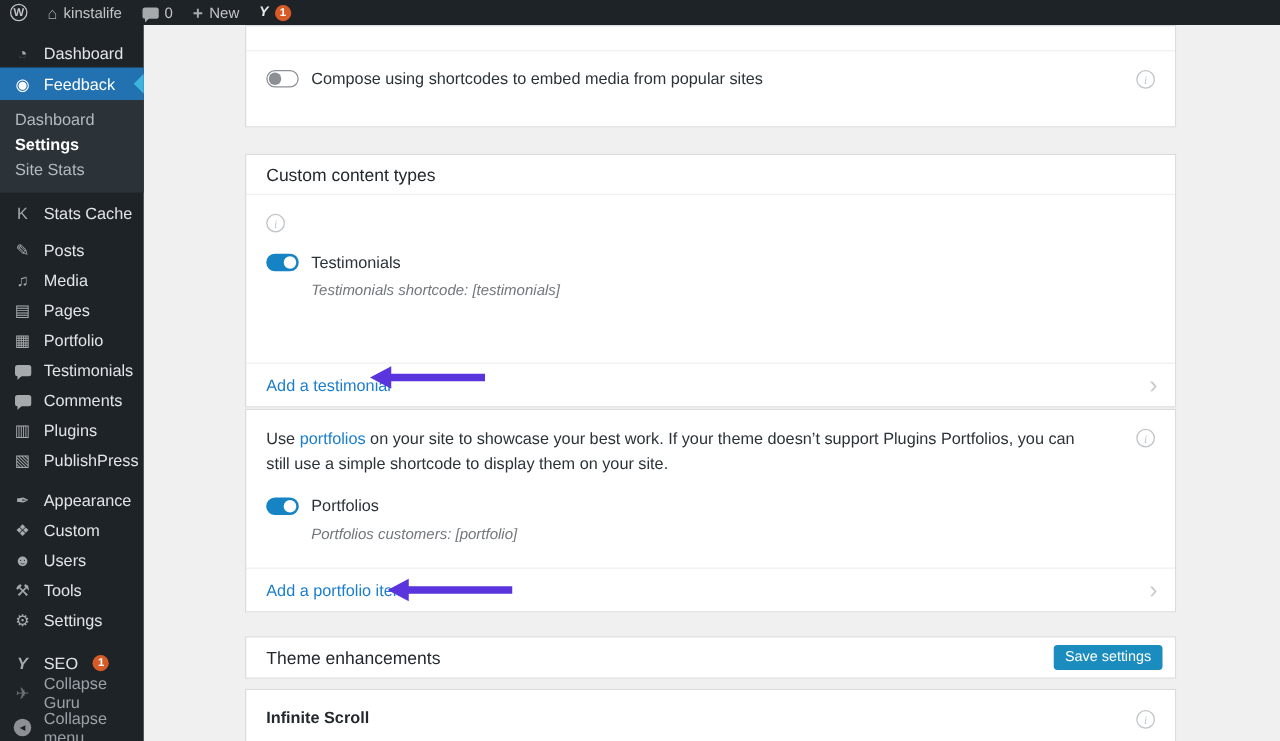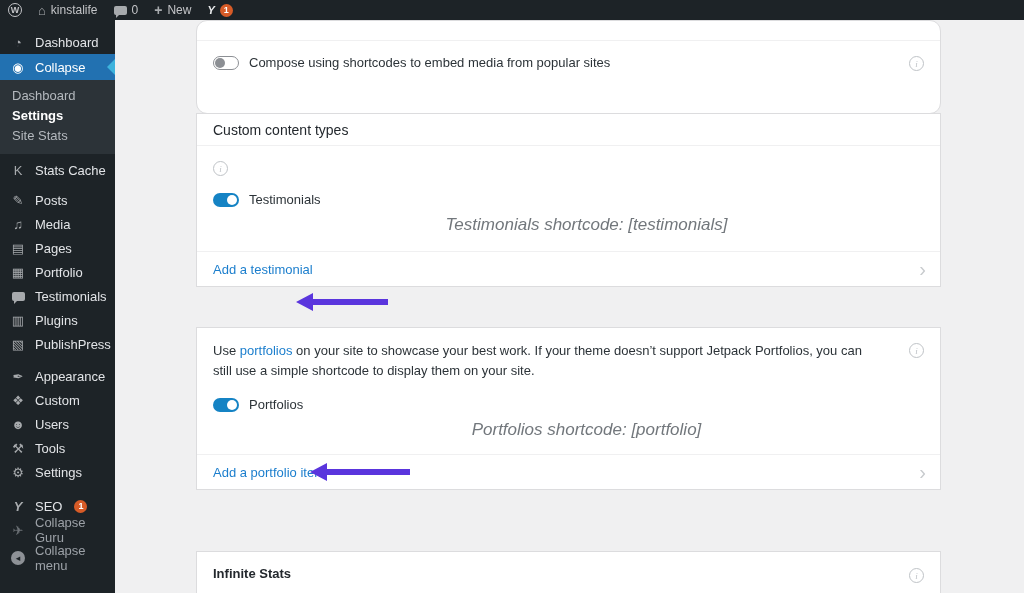--- a/index.html
+++ b/index.html
@@ -43,22 +43,22 @@
   .mi-bubble { flex:0 0 18px; display:flex; justify-content:center; }
   .mi-bubble .bubble { background:#a7aaad; }
   .round-icon { width:14px; height:14px; border-radius:50%; background:#8d9196; color:#1d2327;
     display:flex; align-items:center; justify-content:center; font-size:9px; flex:0 0 14px; margin:0 2px; }
   .dim { color:#9ca1a7; }
   .dim .mi-icon { color:#6c7176; }
 
   
   .content { position:absolute; left:115px; top:20px; width:909px; height:573px; background:#f0f0f1; }
   .card { position:absolute; left:81px; width:745px; background:#fff; border:1px solid #dcdcde; }
-  .card-embed { top:0; height:94px;border-radius:11px; }
-  .card-cct { top:93px; height:174px; }
+  .card-embed { top:0; height:82px; }
+  .card-cct { top:103px; height:203px; }
   .card-portfolio { top:307px; height:163px; }
   .card-theme { top:489px; height:34px; }
   .card-infinite { top:531px; height:80px; }
 
   .card-head { height:32px; display:flex; align-items:center; padding:0 12px 0 16px;
     border-bottom:1px solid #f0f0f1; color:#23282d; font-size:14px; }
   .cut-strip { height:20px; border-bottom:1px solid #f0f0f1; }
 
   .row-flex { display:flex; align-items:flex-start; padding:13px 16px 0 16px; }
   .para { flex:1; font-size:13px; line-height:1.55; color:#2c3338; padding-right:44px; }
@@ -67,21 +67,21 @@
     color:#bfc3c7; font-size:9px; font-style:italic; font-family:"Liberation Serif", serif;
     display:flex; align-items:center; justify-content:center; cursor:pointer; margin-top:2px; }
 
   .toggle-row { display:flex; align-items:center; gap:10px; padding:0 16px; margin-top:16px; }
   .toggle { width:26px; height:14px; border-radius:8px; position:relative; display:inline-block; cursor:pointer; flex:0 0 26px; }
   .toggle.on { background:#1583c4; }
   .toggle.on::after { content:""; position:absolute; right:2px; top:2px; width:10px; height:10px; border-radius:50%; background:#fff; }
   .toggle.off { background:#fff; border:1px solid #8c8f94; }
   .toggle.off::after { content:""; position:absolute; left:1px; top:1px; width:10px; height:10px; border-radius:50%; background:#8c8f94; }
   .toggle-label { font-size:13px; color:#2c3338; }
-  .shortcode { margin:8px 16px 0 52px; font-size:17px; font-style:italic; color:#72777c;text-align:center; }
+  .shortcode { margin:8px 16px 0 52px; font-size:12px; font-style:italic; color:#72777c; }
 
   .action-row { position:absolute; left:0; right:0; bottom:0; height:35px; border-top:1px solid #f0f0f1;
     display:flex; align-items:center; justify-content:space-between; padding:0 14px 0 16px; cursor:pointer; }
   .action-row a { font-size:13px; color:#1b7ecd; text-decoration:none; }
   .chev { font-size:20px; color:#c8cbce; line-height:14px; }
 
   .theme-row { height:100%; display:flex; align-items:center; justify-content:space-between; padding:0 10px 0 16px; }
   .theme-title { font-size:14px; color:#23282d; }
   .save-btn { background:#1a8dbe; color:#fff; border:none; border-radius:3px; font-size:11.5px;
     padding:4px 9px; cursor:pointer; font-family:"Liberation Sans", sans-serif; }
@@ -117,21 +117,21 @@
   </div>
 </div>
 
 <div class="sidebar">
   <div class="menu-item">
     <span class="mi-icon">◔</span>
     <span>Dashboard</span>
   </div>
   <div class="menu-item active">
     <span class="mi-icon">◉</span>
-    <span>Collapse</span>
+    <span>Feedback</span>
     <span class="cur-arrow"></span>
   </div>
   <div class="submenu">
     <div class="submenu-item">Dashboard</div>
     <div class="submenu-item current">Settings</div>
     <div class="submenu-item">Site Stats</div>
   </div>
   <div class="menu-item gap4">
     <span class="mi-icon">K</span>
     <span>Stats Cache</span>
@@ -150,20 +150,26 @@
   </div>
   <div class="menu-item">
     <span class="mi-icon">▦</span>
     <span>Portfolio</span>
   </div>
   <div class="menu-item">
     <span class="mi-bubble">
         <span class="bubble"></span>
       </span>
     <span>Testimonials</span>
+  </div>
+  <div class="menu-item">
+    <span class="mi-bubble">
+        <span class="bubble"></span>
+      </span>
+    <span>Comments</span>
   </div>
   <div class="menu-item">
     <span class="mi-icon">▥</span>
     <span>Plugins</span>
   </div>
   <div class="menu-item">
     <span class="mi-icon">▧</span>
     <span>PublishPress</span>
   </div>
   <div class="menu-item gap8">
@@ -223,38 +229,44 @@
     </div>
     <div class="shortcode">Testimonials shortcode: [testimonials]</div>
     <div class="action-row">
       <a>Add a testimonial</a>
       <span class="chev">›</span>
     </div>
   </div>
 
   <div class="card card-portfolio">
     <div class="row-flex">
-      <p class="para"><span>Use </span><a>portfolios</a><span> on your site to showcase your best work. If your theme doesn’t support Jetpack Portfolios, you can still use a simple shortcode to display them on your site.</span></p>
+      <p class="para"><span>Use </span><a>portfolios</a><span> on your site to showcase your best work. If your theme doesn’t support Plugins Portfolios, you can still use a simple shortcode to display them on your site.</span></p>
       <span class="info">i</span>
     </div>
     <div class="toggle-row">
       <span class="toggle on"></span>
       <span class="toggle-label">Portfolios</span>
     </div>
-    <div class="shortcode">Portfolios shortcode: [portfolio]</div>
+    <div class="shortcode">Portfolios customers: [portfolio]</div>
     <div class="action-row">
       <a>Add a portfolio item</a>
       <span class="chev">›</span>
     </div>
   </div>
 
+  <div class="card card-theme">
+    <div class="theme-row">
+      <span class="theme-title">Theme enhancements</span>
+      <button class="save-btn">Save settings</button>
+    </div>
+  </div>
 
   <div class="card card-infinite">
     <div class="inf-head">
-      <span class="inf-title">Infinite Stats</span>
+      <span class="inf-title">Infinite Scroll</span>
       <span class="info">i</span>
     </div>
     <p class="inf-para">Create a smooth, uninterrupted reading experience by loading more content as visitors scroll to the bottom of your archive pages.</p>
   </div>
 </div>
 
 <svg class="anno-arrow" style="left:296px; top:292px;" width="92" height="20">
   <polygon points="0,10 17,1 17,7 92,7 92,13 17,13 17,19" fill="#5a35dd"></polygon>
 </svg>
 <svg class="anno-arrow" style="left:310px; top:462px;" width="100" height="20">

